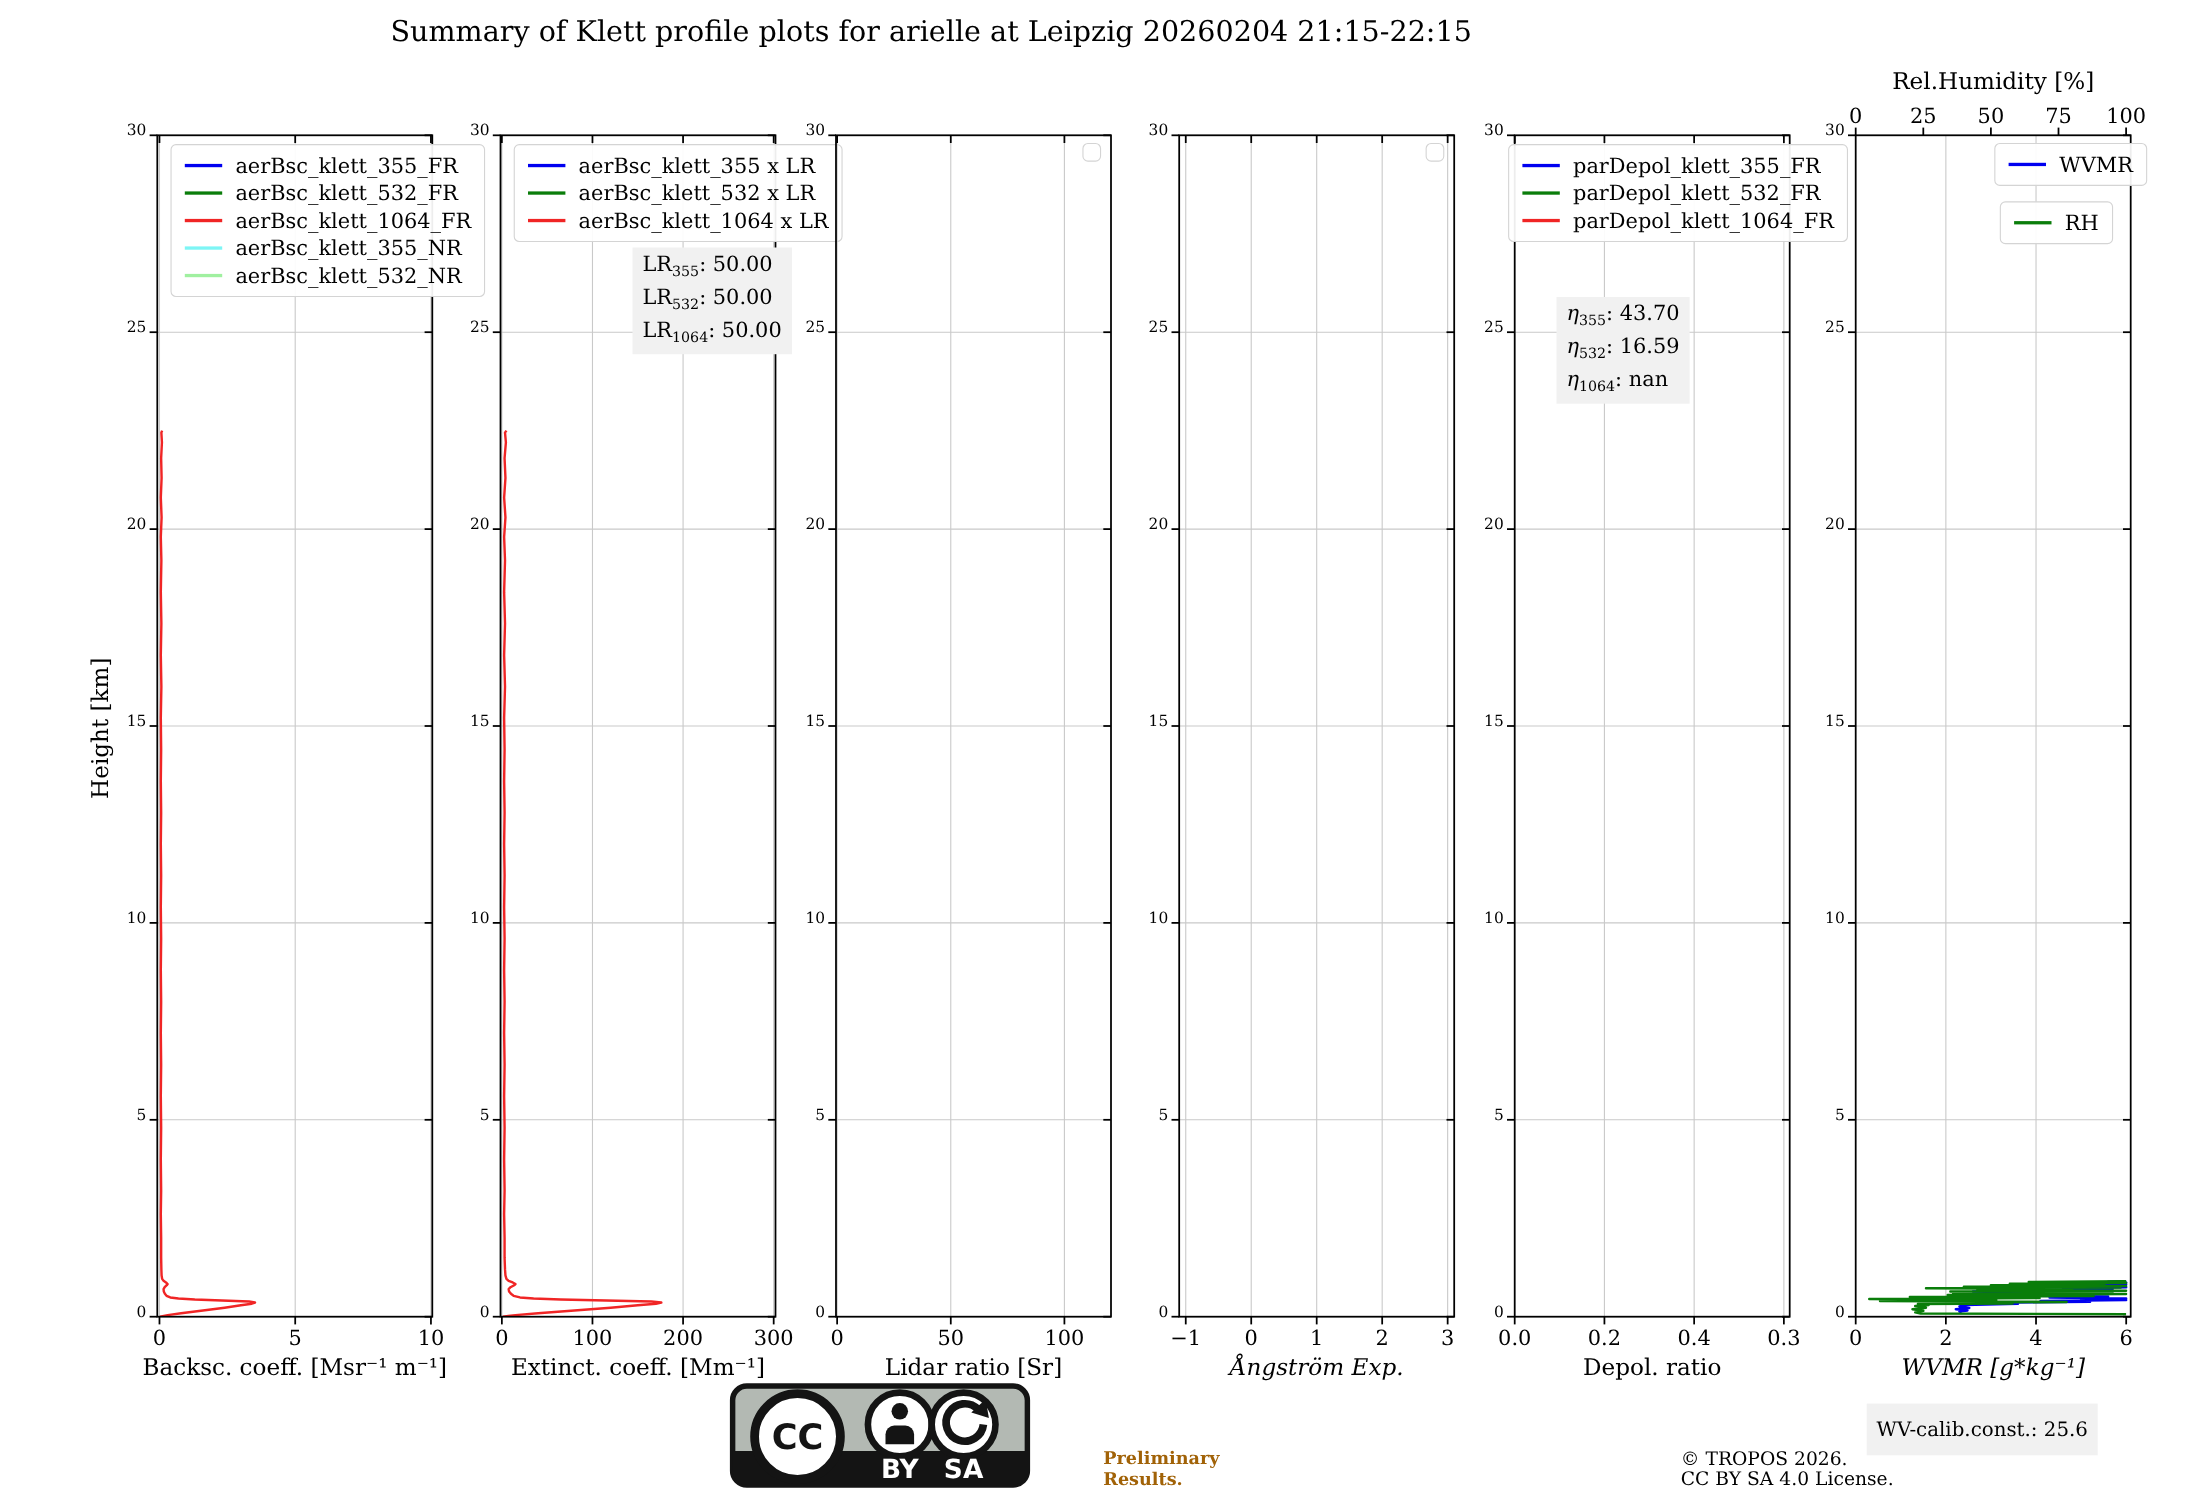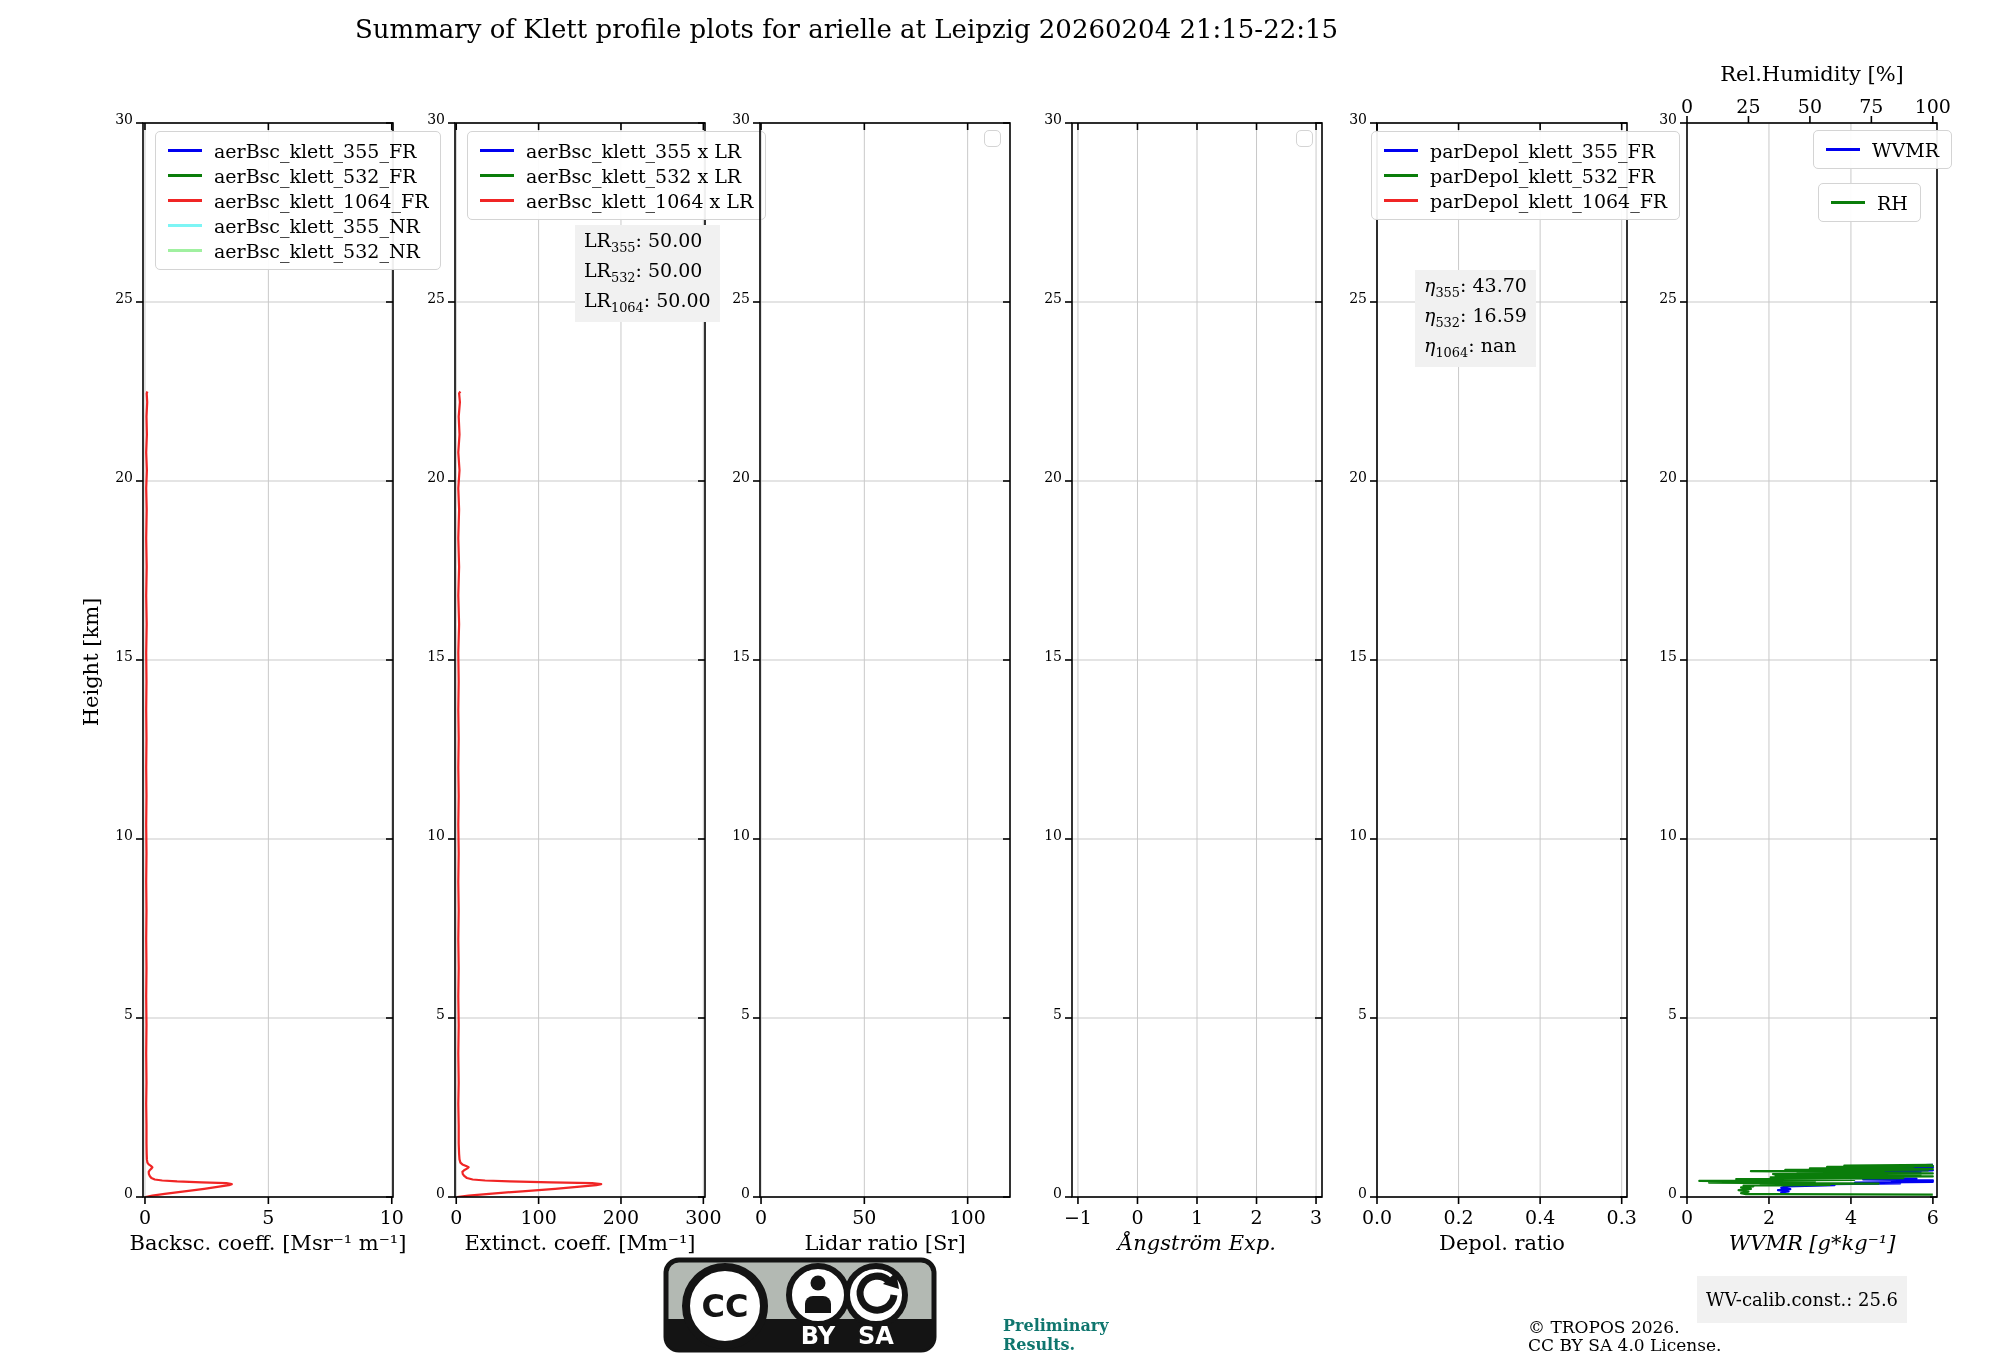--- a/index.html
+++ b/index.html
@@ -438,21 +438,21 @@
     <circle cx="155" cy="38" r="29" fill="#ffffff" stroke="#141414" stroke-width="6"></circle>
     <circle cx="155" cy="26" r="7.5" fill="#141414"></circle>
     <path d="M142 56 v-9 a8 8 0 0 1 8 -8 h10 a8 8 0 0 1 8 8 v9 z" fill="#141414"></path>
     <circle cx="213" cy="38" r="29" fill="#ffffff" stroke="#141414" stroke-width="6"></circle>
     <path d="M226 24 a17 17 0 1 0 5 14" stroke="#141414" stroke-width="7" fill="none"></path>
     <path d="M233 15 l3 17 -16 -5 z" fill="#141414"></path>
     <text x="155" y="87" text-anchor="middle" font-family="DejaVu Sans, sans-serif" font-weight="bold" font-size="24" fill="#ffffff">BY</text>
     <text x="213" y="87" text-anchor="middle" font-family="DejaVu Sans, sans-serif" font-weight="bold" font-size="24" fill="#ffffff">SA</text>
   </svg>
 
-  <div class="prelim" style="color: #0f766e;">
+  <div class="prelim" style="color: #a16207;">
     <div>Preliminary</div>
     <div>Results.</div>
   </div>
 
   <div class="copyright">
     <div>© TROPOS 2026.</div>
     <div>CC BY SA 4.0 License.</div>
   </div>
 
   <div class="wvbox">WV-calib.const.: 25.6</div>

